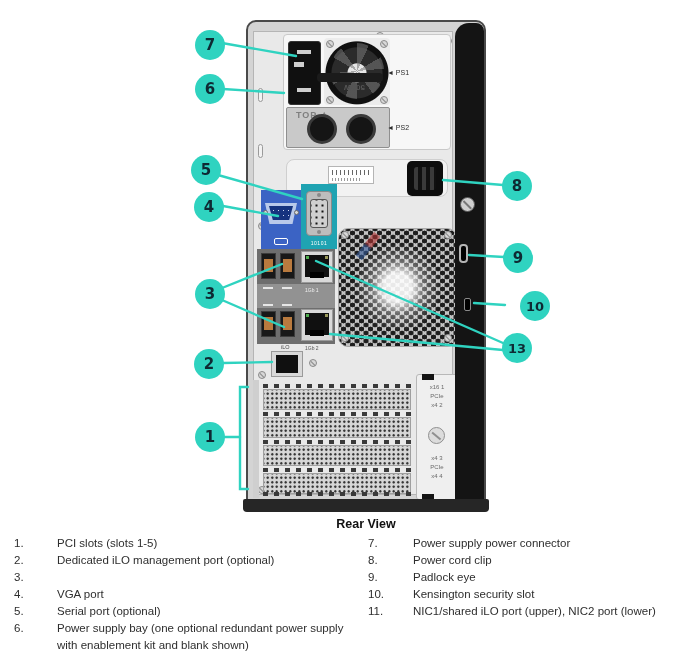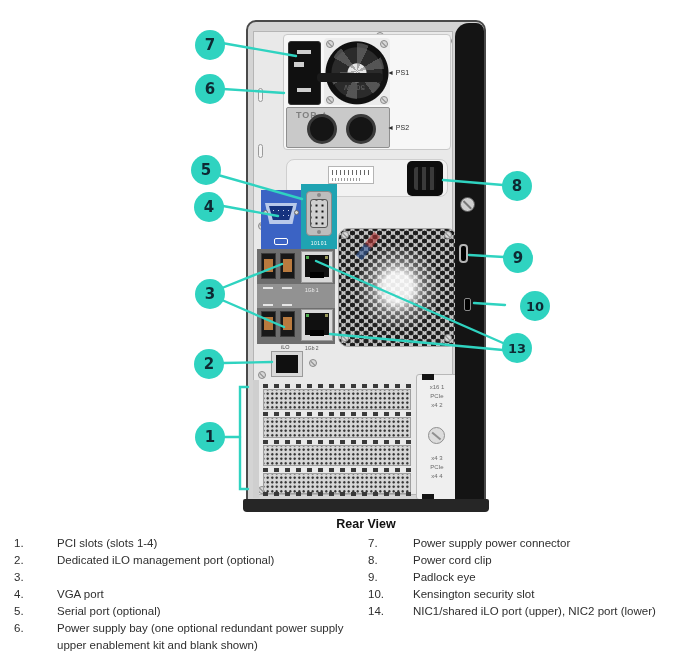--- a/index.html
+++ b/index.html
@@ -283,40 +283,40 @@
   <div class="abs callout" style="left:502px;top:171px;">8</div>
   <div class="abs callout" style="left:503px;top:243px;">9</div>
   <div class="abs callout two" style="left:504px;top:291px;margin-left:16px;">10</div>
   <div class="abs callout two" style="left:502px;top:333px;">13</div>
 
   <div class="abs fig-title">Rear View</div>
 
   <div class="abs legend-col" style="left:14px;top:535px;width:344px;">
     <div class="legend-row">
       <span class="legend-num">1.</span>
-      <span class="legend-label">PCI slots (slots 1-4)</span>
+      <span class="legend-label">PCI slots (slots 1-5)</span>
     </div>
     <div class="legend-row">
       <span class="legend-num">2.</span>
       <span class="legend-label">Dedicated iLO management port (optional)</span>
     </div>
     <div class="legend-row">
       <span class="legend-num">3.</span>
     </div>
     <div class="legend-row">
       <span class="legend-num">4.</span>
       <span class="legend-label">VGA port</span>
     </div>
     <div class="legend-row">
       <span class="legend-num">5.</span>
       <span class="legend-label">Serial port (optional)</span>
     </div>
     <div class="legend-row">
       <span class="legend-num">6.</span>
-      <span class="legend-label">Power supply bay (one optional redundant power supply upper enablement kit and blank shown)</span>
+      <span class="legend-label">Power supply bay (one optional redundant power supply with enablement kit and blank shown)</span>
     </div>
   </div>
 
   <div class="abs legend-col" style="left:368px;top:535px;width:330px;">
     <div class="legend-row">
       <span class="legend-num" style="flex-basis:45px;">7.</span>
       <span class="legend-label">Power supply power connector</span>
     </div>
     <div class="legend-row">
       <span class="legend-num" style="flex-basis:45px;">8.</span>
@@ -324,18 +324,18 @@
     </div>
     <div class="legend-row">
       <span class="legend-num" style="flex-basis:45px;">9.</span>
       <span class="legend-label">Padlock eye</span>
     </div>
     <div class="legend-row">
       <span class="legend-num" style="flex-basis:45px;">10.</span>
       <span class="legend-label">Kensington security slot</span>
     </div>
     <div class="legend-row">
-      <span class="legend-num" style="flex-basis:45px;">14.</span>
+      <span class="legend-num" style="flex-basis:45px;">11.</span>
       <span class="legend-label">NIC1/shared iLO port (upper), NIC2 port (lower)</span>
     </div>
   </div>
 
 </div>
 
 </body></html>

